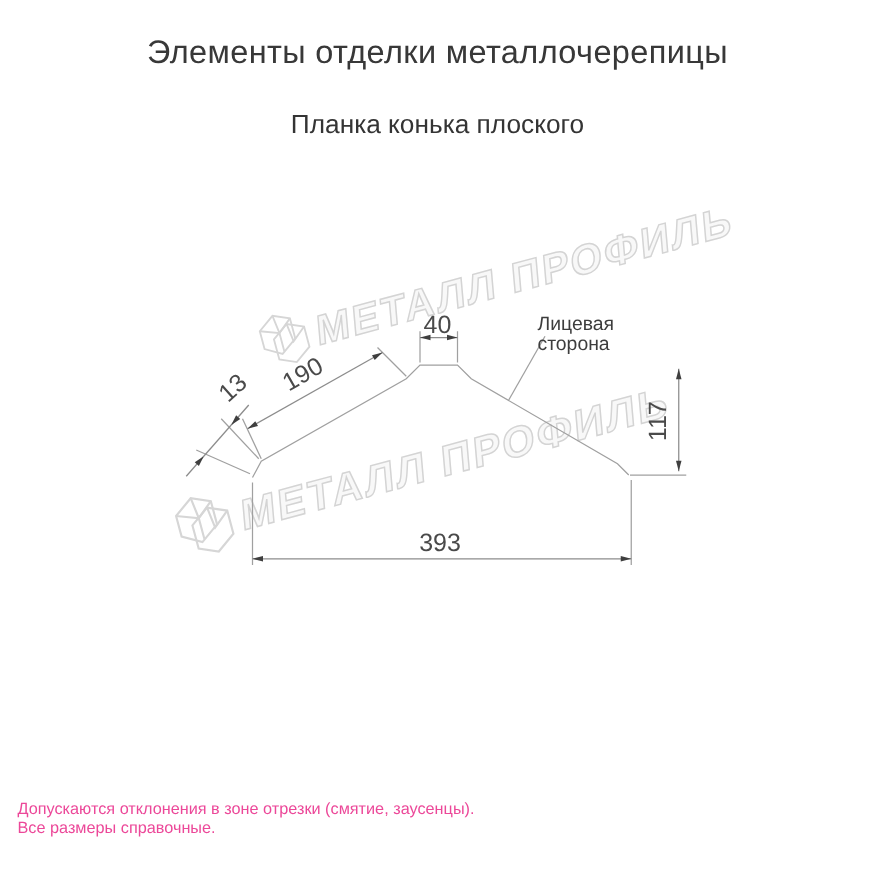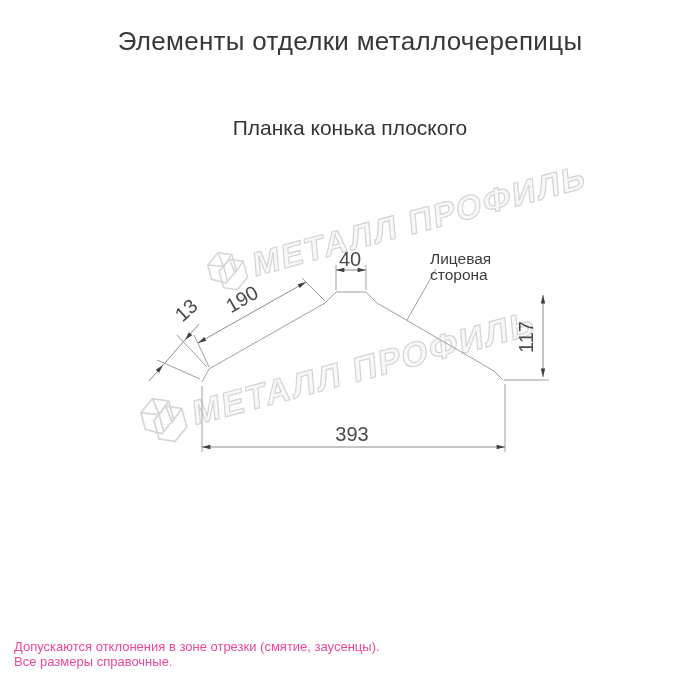--- a/index.html
+++ b/index.html
@@ -8,21 +8,21 @@
     font-family:"Liberation Sans","DejaVu Sans",sans-serif;color:#383838;border-radius:29px;
   }
   .title{
     position:absolute;top:26px;left:0;width:700px;text-align:center;
     font-size:26px;letter-spacing:.3px;color:#383838;white-space:nowrap;
   }
   .subtitle{
     position:absolute;left:0;width:700px;text-align:center;
     font-size:21px;color:#343434;white-space:nowrap;
   }
-  .subtitle.s1{top:88px;margin-top:28px;}
+  .subtitle.s1{top:88px;}
   .subtitle.s2{top:122px;}
   .footnote{
     position:absolute;left:14px;font-size:13px;color:#ec4899;white-space:nowrap;
   }
   .footnote.f1{top:654px;}
   .footnote.f2{top:639px;}
   .drawing{position:absolute;top:0;left:0;}
   .drawing .geo{stroke:#a0a0a0;stroke-width:1;fill:none;}
   .drawing .dim{stroke:#8c8c8c;stroke-width:1;fill:none;}
   .drawing text{

